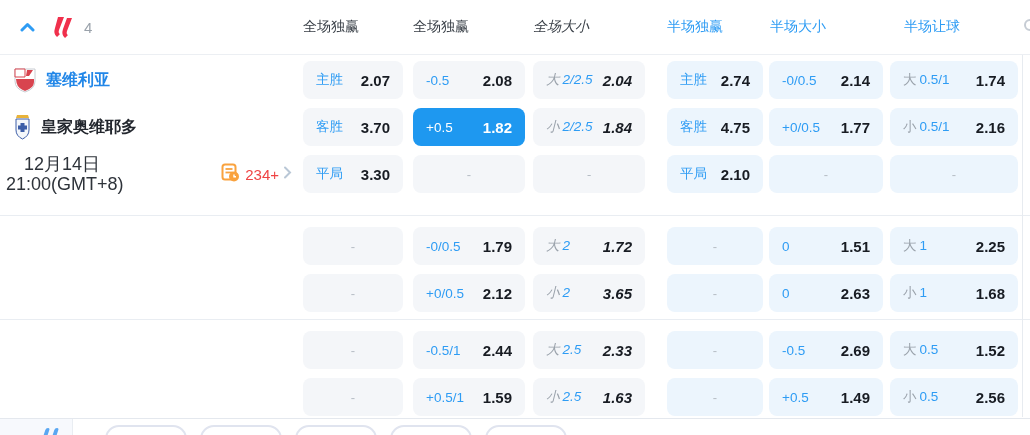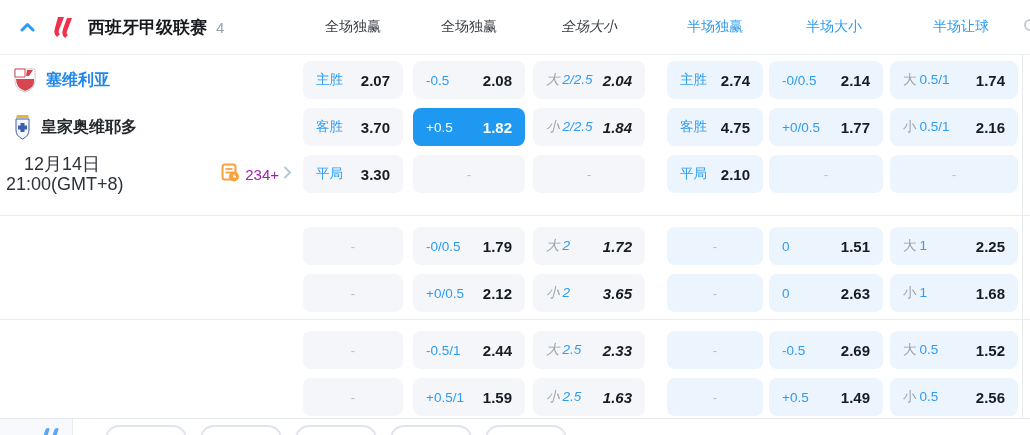--- a/index.html
+++ b/index.html
@@ -6,21 +6,21 @@
   body { font-family:"Liberation Sans","DejaVu Sans",sans-serif; background:#fff; }
   .board { position:relative; width:1030px; height:435px; background:#fff; overflow:hidden; }
 
   
   .hdr { height:55px; display:flex; align-items:center; border-bottom:1px solid #eceff3; }
   .hdr-left { width:300px; display:flex; align-items:center; }
   .chev-up { margin-left:20px; display:flex; cursor:pointer; }
   .liga-logo { margin-left:17px; display:flex; }
   .league-title { margin-left:13px; font-size:17px; font-weight:700; color:#17191e; }
   .league-count { margin-left:9px; font-size:15px; color:#9aa2ab; }
-  .col-h { text-align:center; font-size:14px; color:#3a4048; }
+  .col-h { text-align:left; font-size:14px; color:#3a4048; }
   .col-h.ht { color:#2e9cf4; }
 
   
   .w0 { width:100px; margin-left:3px; }
   .w1 { width:112px; margin-left:10px; }
   .w2 { width:112px; margin-left:8px;font-style:italic; }
   .w3 { width:96px;  margin-left:22px; }
   .w4 { width:114px; margin-left:6px; }
   .w5 { width:128px; margin-left:7px; }
 
@@ -48,21 +48,21 @@
   .cell .dash { color:#b6bdc5; font-size:13px; }
 
   
   .left-row { height:38px; margin-bottom:9px; display:flex; align-items:center; }
   .team-name { margin-left:9px; font-size:16px; font-weight:700; color:#23272e; }
   .team-name.home { color:#2287e8; }
   .crest { margin-left:13px; display:flex; }
   .dt-block { margin-left:6px; width:112px; text-align:center;
               font-size:18px; color:#2e333a; line-height:20px; }
   .markets { margin-left:auto; margin-right:8px; display:flex; align-items:center; cursor:pointer; }
-  .markets .cnt { color:#a21caf; font-size:15px; margin:0 4px 0 5px; }
+  .markets .cnt { color:#ef4444; font-size:15px; margin:0 4px 0 5px; }
 
   
   .v-divider { position:absolute; left:1022px; top:55px; height:362px; width:1px; background:#e7ebf0; }
   .corner-mark { position:absolute; left:1024px; top:19px; width:12px; height:12px;
                  border:2px solid #c6ccd4; border-radius:50%; }
 
   
   .bottom-strip { position:absolute; left:0; bottom:0; width:1030px; height:17px;
                   border-top:1px solid #e4e8ee; overflow:hidden; background:#fff; }
   .bs-left { position:absolute; left:0; top:0; width:73px; height:17px;
@@ -84,21 +84,20 @@
         <svg width="15" height="10" viewBox="0 0 15 10">
             <polyline points="2,8 7.5,2.5 13,8" fill="none" stroke="#2e9cf4" stroke-width="3" stroke-linecap="round" stroke-linejoin="round"></polyline>
           </svg>
       </span>
       <span class="liga-logo">
         <svg width="23" height="25" viewBox="0 0 23 25">
           <path d="M6 2 L12 2 L7 15 Q6 18 8 19 L5 22 Q1 19 3 13 Z" fill="#f0304c"></path>
           <path d="M15 3 L20 3 L15 16 Q14 19 16 20 L13 23 Q9 20 11 14 Z" fill="#f0304c"></path>
         </svg>
       </span>
-      <span class="league-title">西班牙甲级联赛</span>
       <span class="league-count">4</span>
     </div>
     <div class="col-h w0 ft">全场独赢</div>
     <div class="col-h w1 ft">全场独赢</div>
     <div class="col-h w2 ft">全场大小</div>
     <div class="col-h w3 ht">半场独赢</div>
     <div class="col-h w5 ht">半场大小</div>
     <div class="col-h w4 ht">半场让球</div>
   </div>
 

